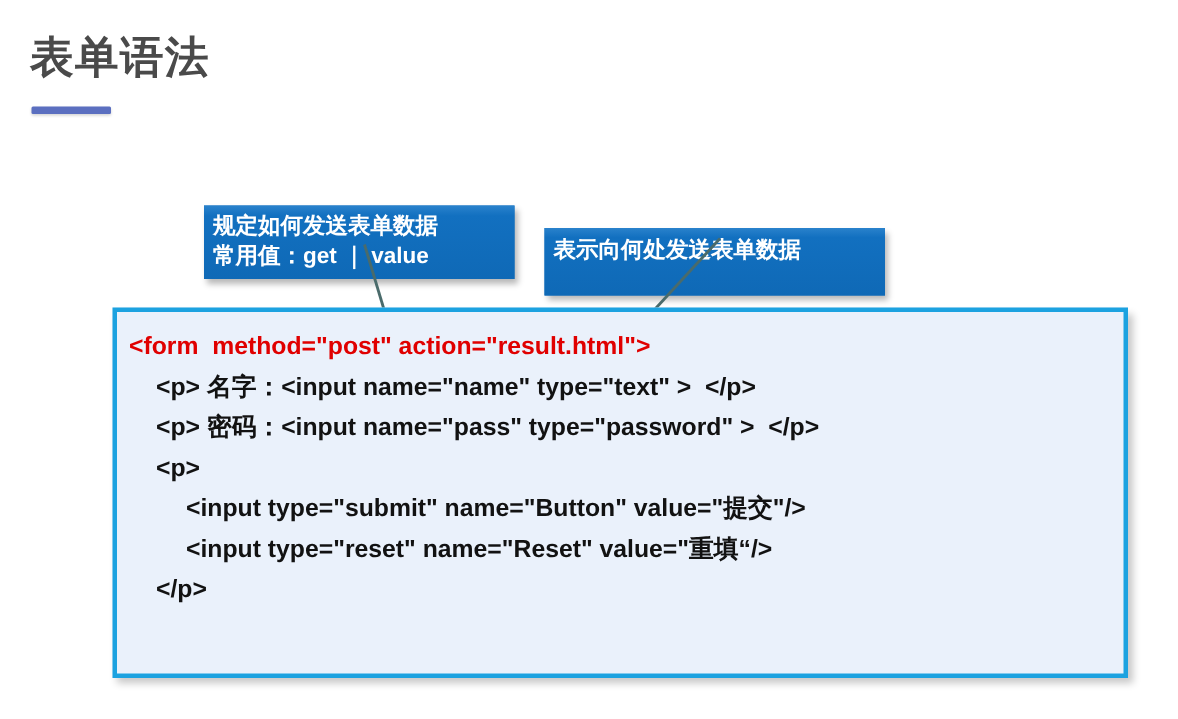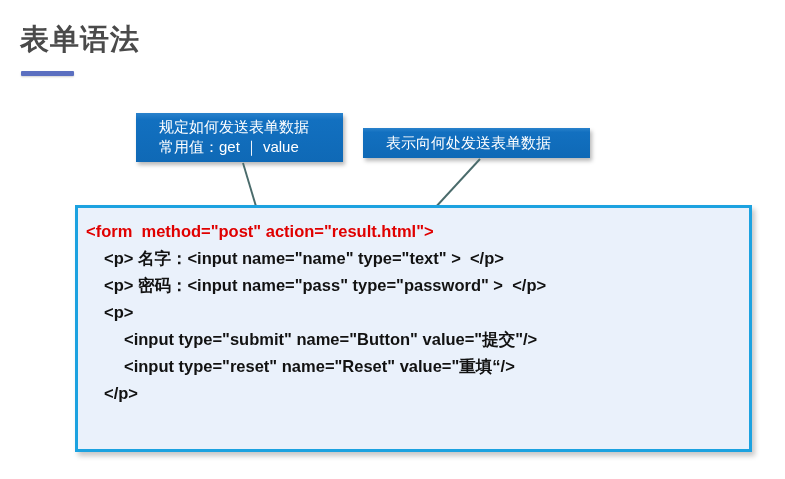--- a/index.html
+++ b/index.html
@@ -38,39 +38,40 @@
     border-radius: 1px;
     box-shadow: 0 1px 2px rgba(0,0,0,0.18);
   }
 
   
   .callout {
     position: absolute;
     background: #1270c0;
     background-image: linear-gradient(to bottom, #2a82cc 0%, #1270c0 14%, #0f69b6 100%);
     color: #ffffff;
-    font-weight: normal;
+    font-weight: bold;
     box-sizing: border-box;
     box-shadow: 2px 3px 4px rgba(0,0,0,0.28);
-    padding: 4px 10px 5px 23px;
+    padding: 4px 10px 5px 6px;
     white-space: nowrap;
+    margin-top: 24px;
   }
   #callout-method {
     left: 136px;
     top: 113px;
     width: 207px;
     height: 49px;
     font-size: 15px;
     line-height: 20px;
   }
   #callout-action {
     left: 363px;
     top: 128px;
     width: 227px;
-    height: 30px;
+    height: 45px;
     font-size: 15px;
     line-height: 21px;
   }
   .callout-line { display: block; }
   .callout-line.mono-mix { letter-spacing: 0px; }
 
   
   #arrow-layer {
     position: absolute;
     left: 0;

